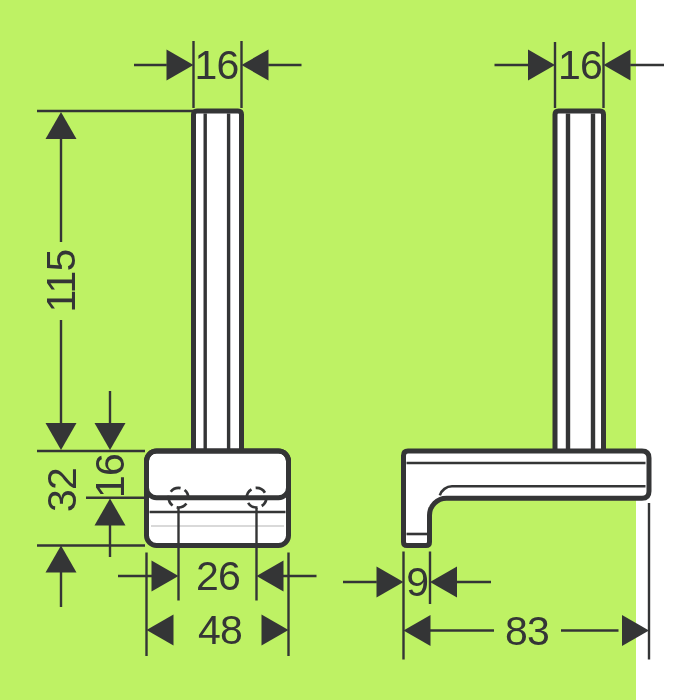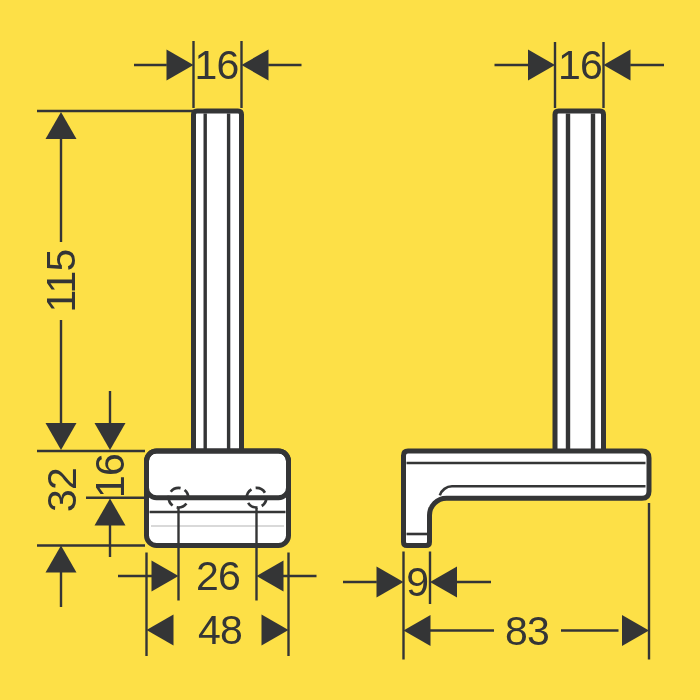--- a/index.html
+++ b/index.html
@@ -7,23 +7,23 @@
     padding: 0;
     width: 700px;
     height: 700px;
     background: #ffffff;
     overflow: hidden;
     font-family: "Liberation Sans", sans-serif;
   }
   .stage {
     position: relative;
     transform: translateZ(0);
-    width: 700px;
+    width: 636px;
     height: 700px;
-    background: #fde047;
+    background: #bef264;
   }
   svg { display: block; filter: blur(0.35px); }
   svg text {
     font-family: "Liberation Sans", sans-serif;
     font-size: 41px;
     letter-spacing: -0.8px;
     fill: #343536;
   }
   .obj   { stroke: #343536; stroke-width: 5;   fill: none; stroke-linejoin: round; stroke-linecap: butt; }
   .objf  { stroke: #343536; stroke-width: 5;   fill: #ffffff; stroke-linejoin: round; }

